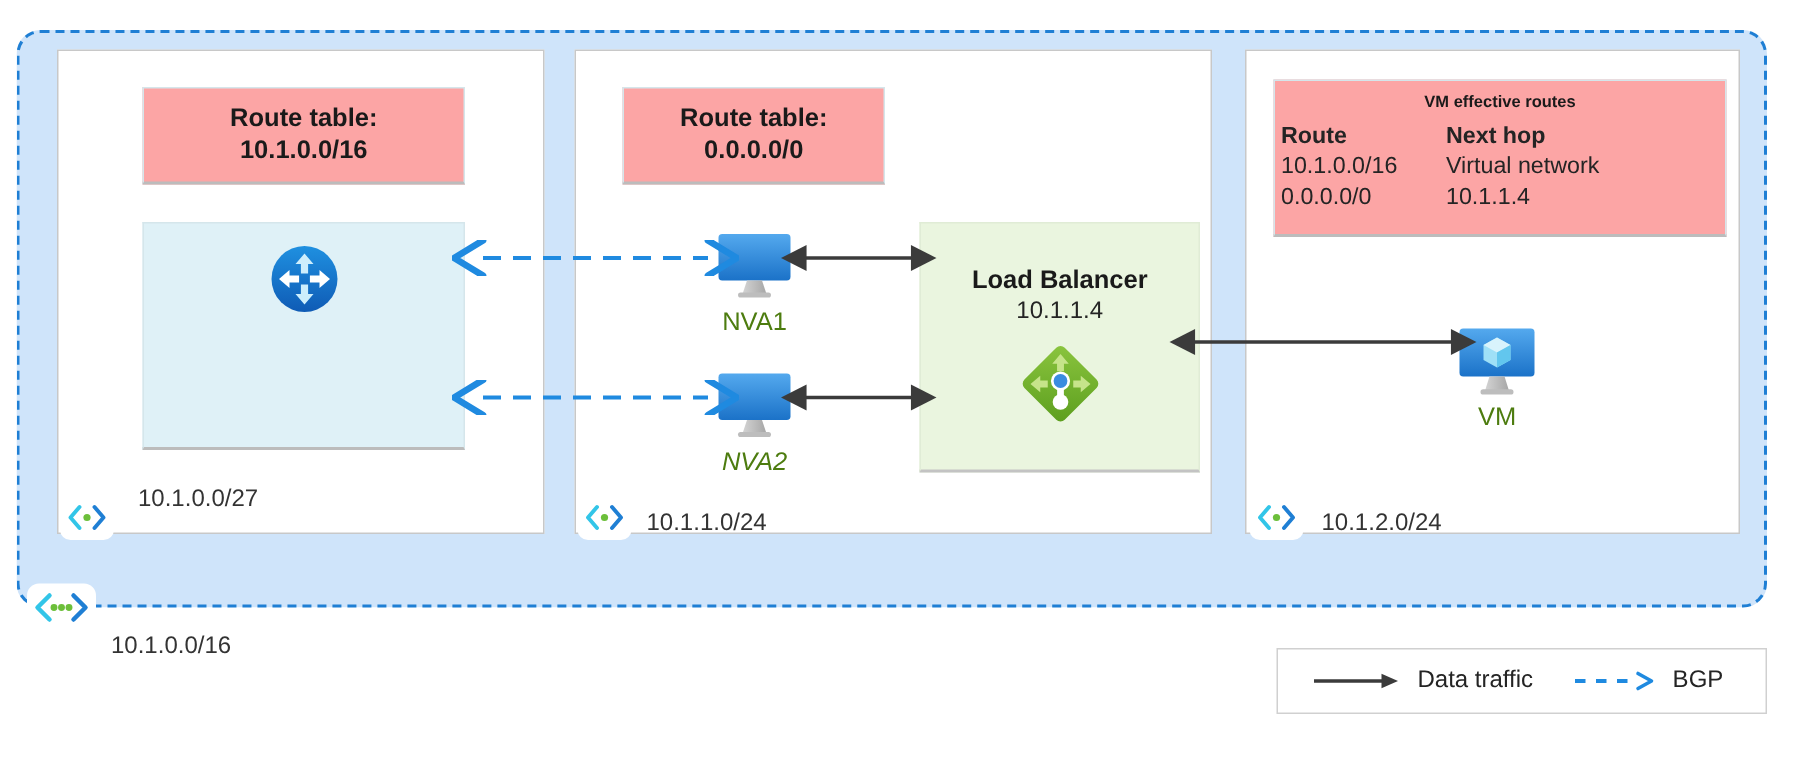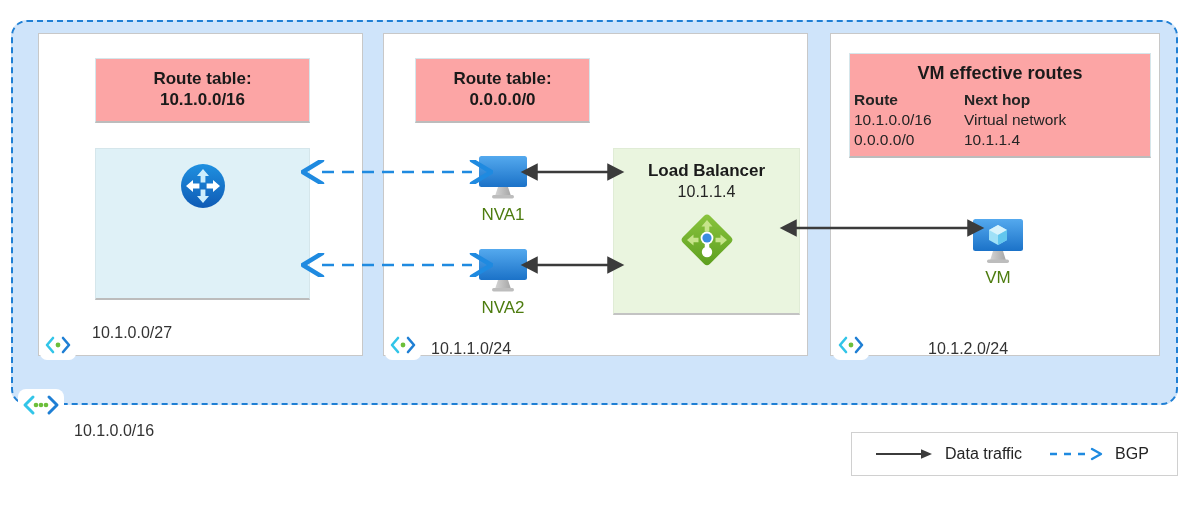--- a/index.html
+++ b/index.html
@@ -40,34 +40,34 @@
   #rt-a .ttl{padding-top:9px;}
   #rt-b{left:415px;top:58px;width:175px;height:65px;}
   #rt-b .ttl{padding-top:9px;}
 
   #routeserver-box{left:95px;top:148px;width:215px;height:152px;
       background:#dff1f7;border:1px solid #d5e6eb;border-bottom:2px solid #bcbcbc;}
   #routeserver-box .ttl{padding-top:28px;}
 
   
   #vmroutes{left:849px;top:53px;width:302px;height:105px;}
-  #vmroutes .ttl{padding-top:8px;font-size:18px;}
+  #vmroutes .ttl{padding-top:8px;font-size:11px;}
   .rt-table{margin-top:5px;padding-left:4px;font-size:15.5px;line-height:1.32;}
   .rt-row{display:flex;}
   .rt-c1{width:110px;}
   .rt-c2{width:auto;}
   .rt-head{font-weight:bold;}
 
   
   #lb-box{
     position:absolute;left:613px;top:148px;width:187px;height:167px;
     background:#eaf5df;border:1px solid #e0ecd6;border-bottom:2px solid #c3c3c3;
     box-sizing:border-box;
   }
-  #lb-box .lb-title{text-align:center;font-weight:bold;font-size:17px;padding-top:12px;color:#1a1a1a;}
+  #lb-box .lb-title{text-align:center;font-weight:bold;font-size:17px;padding-top:28px;color:#1a1a1a;}
   #lb-box .lb-ip{text-align:center;font-size:16px;padding-top:2px;color:#242424;}
 
   
   .nodelabel{position:absolute;font-size:17px;color:#4d7c0f;text-align:center;}
 
   
   .cidr{position:absolute;font-size:16px;color:#333;}
 
   
   .chip{
@@ -164,21 +164,21 @@
   </div>
   <div class="nodelabel" style="left:453px;top:205px;width:100px;">NVA1</div>
 
   <div style="position:absolute;left:478px;top:248px;">
     <svg width="50" height="45" viewBox="0 0 50 45">
       <rect x="1" y="1" width="48" height="31" rx="2.5" fill="url(#mon1)"></rect>
       <path d="M20 32 h10 l3 9 h-16 z" fill="url(#stand1)"></path>
       <rect x="14" y="40" width="22" height="3.4" rx="1.7" fill="#bdbdbd"></rect>
     </svg>
   </div>
-  <div class="nodelabel" style="left:453px;top:298px;width:100px;">NVA2</div>
+  <div class="nodelabel" style="left:453px;top:298px;width:100px;font-style:italic;">NVA2</div>
 
   <div id="lb-box">
     <div class="lb-title">Load Balancer</div>
     <div class="lb-ip">10.1.1.4</div>
     <div style="display:flex;justify-content:center;margin-top:10px;">
       <span>
         <svg width="58" height="58" viewBox="0 0 58 58">
           <defs>
             <linearGradient id="lbg" x1="0" y1="0" x2="1" y2="1">
               <stop offset="0" stop-color="#8bc53f"></stop>
@@ -257,21 +257,21 @@
 
   <div class="chip" style="left:833px;top:330px;">
     <span>
       <svg width="28" height="18" viewBox="0 0 28 18">
         <path d="M9 2 L3 9 L9 16" fill="none" stroke="#32c5e8" stroke-width="2.6" stroke-linecap="round" stroke-linejoin="round"></path>
         <path d="M19 2 L25 9 L19 16" fill="none" stroke="#1f7fd4" stroke-width="2.6" stroke-linecap="round" stroke-linejoin="round"></path>
         <circle cx="14" cy="9" r="2.4" fill="#6cbf3a"></circle>
       </svg>
     </span>
   </div>
-  <div class="cidr" style="left:881px;top:340px;margin-left:47px;">10.1.2.0/24</div>
+  <div class="cidr" style="left:881px;top:340px;">10.1.2.0/24</div>
 
   <svg style="position:absolute;left:0;top:0;width:1200px;height:506px;pointer-events:none;">
     <defs>
       <marker id="bgpL" markerWidth="9" markerHeight="9" refX="8" refY="4.5" orient="auto" markerUnits="strokeWidth">
         <path d="M8 0 L0.6 4.5 L8 9" fill="none" stroke="#1f8ae0" stroke-width="1.7" stroke-linecap="round" stroke-linejoin="round"></path>
       </marker>
       <marker id="bgpR" markerWidth="9" markerHeight="9" refX="1" refY="4.5" orient="auto" markerUnits="strokeWidth">
         <path d="M1 0 L8.4 4.5 L1 9" fill="none" stroke="#1f8ae0" stroke-width="1.7" stroke-linecap="round" stroke-linejoin="round"></path>
       </marker>
       <marker id="datL" markerWidth="8" markerHeight="8" refX="7.2" refY="4" orient="auto" markerUnits="strokeWidth">

